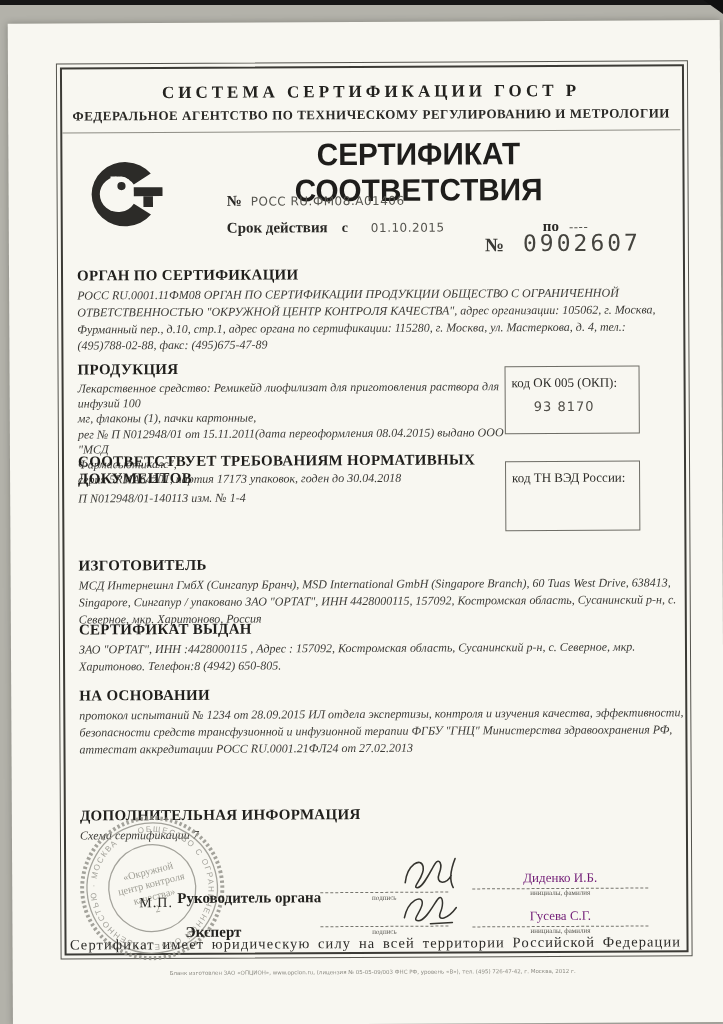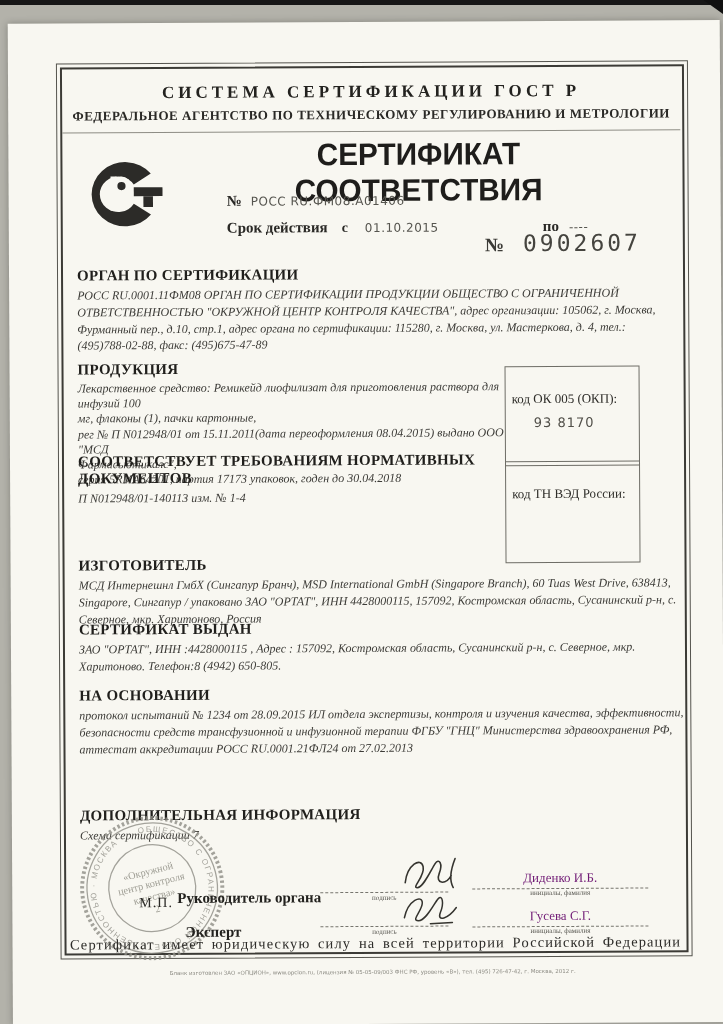--- a/index.html
+++ b/index.html
@@ -30,41 +30,41 @@
   .doc-title{left:190px;top:137px;width:460px;text-align:center;
              font-family:"Liberation Sans",sans-serif;font-weight:bold;font-size:31px;
              color:#1e1d1b;transform:scaleX(.96);letter-spacing:0;}
 
   .reg-row{left:228px;top:192px;display:flex;align-items:baseline;gap:9px;}
   .lbl-serif{font-weight:bold;font-size:15px;color:#2a2926;}
   .typed{font-family:"DejaVu Sans",sans-serif;font-size:12px;color:#56554f;letter-spacing:.5px;}
 
   .validity-row{left:228px;top:219px;display:flex;align-items:baseline;}
   .validity-row .vfrom{margin-left:14px;font-size:14px;font-weight:bold;color:#2a2926;}
-  .validity-row .vdate{margin-left:17px;}
+  .validity-row .vdate{margin-left:23px;}
   .validity-to{left:516px;top:219px;display:flex;align-items:baseline;gap:10px;margin-left:28px;}
 
   .blank-number{left:486px;top:231px;display:flex;align-items:baseline;gap:8px;
                 font-family:"DejaVu Sans Mono",monospace;}
   .blank-number .bn-label{font-family:"Liberation Serif",serif;font-weight:bold;font-size:19px;color:#3c3b37;}
   .blank-number .bn-value{font-size:23px;letter-spacing:3px;color:#45443f;margin-left:11px;}
 
   .sec-h{font-weight:bold;font-size:15px;letter-spacing:.3px;color:#201f1c;}
   .sec-body{margin-top:3px;font-style:italic;font-size:12px;line-height:1.4;
             color:#3d3c38;white-space:pre-line;}
   .sec-org{left:78px;top:266px;width:600px;}
   .sec-product{left:78px;top:360px;width:432px;}
   .sec-product .sec-body{line-height:1.27;}
   .sec-conformity{left:78px;top:452px;width:430px;}
   .sec-manufacturer{left:78px;top:556px;width:606px;}
   .sec-issued{left:78px;top:620px;width:606px;}
   .sec-basis{left:78px;top:686px;width:612px;}
   .sec-additional{left:78px;top:806px;width:420px;}
 
-  .code-box{border:1px solid #6e6d66;padding:24px 6px;}
+  .code-box{border:1px solid #6e6d66;padding:8px 6px;}
   .okp-box{left:505px;top:367px;width:121px;height:50px;}
   .tnved-box{left:505px;top:462px;width:121px;height:52px;}
   .code-label{font-size:13px;color:#2e2d29;}
   .code-value{margin:8px 0 0 22px;font-family:"DejaVu Sans",sans-serif;
               font-size:13px;color:#514f49;letter-spacing:1px;}
 
   .stamp{left:68px;top:810px;width:164px;height:154px;transform:rotate(-14deg);opacity:.8;}
   .mp{left:96px;top:894px;font-size:14px;letter-spacing:1px;color:#2c2b28;margin-left:41px;}
 
   .sig-label{font-weight:bold;font-size:15px;color:#23221f;margin-top:12px;}

